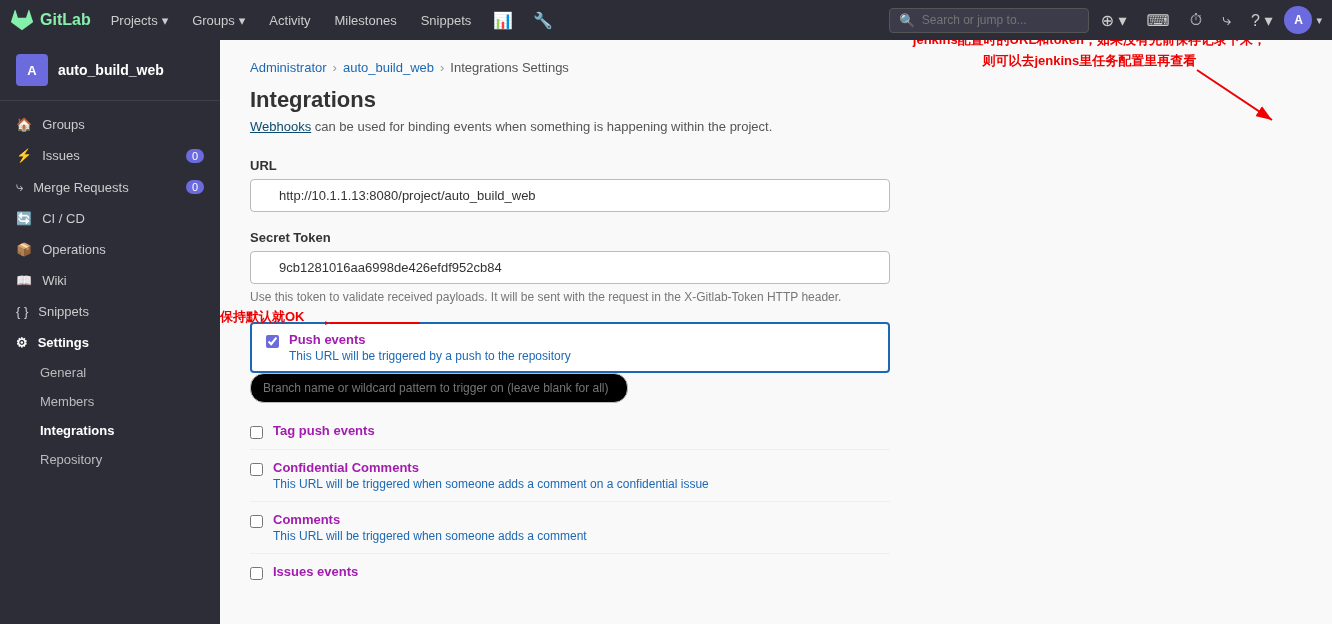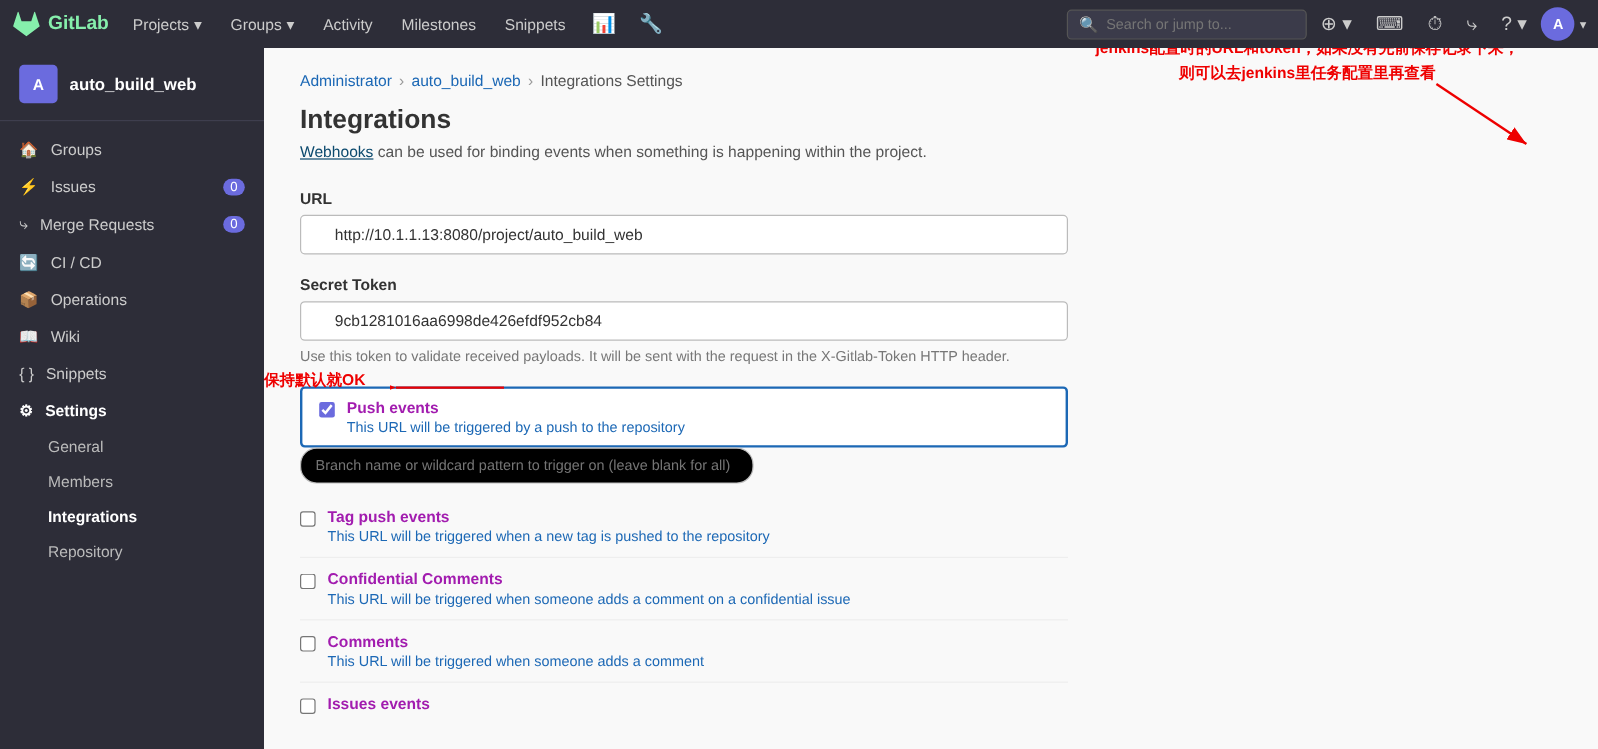--- a/index.html
+++ b/index.html
@@ -310,21 +310,20 @@
       </div>
 
       
       <input class="branch-input" type="text" placeholder="Branch name or wildcard pattern to trigger on (leave blank for all)" style="">
 
       
       <div class="trigger-row-plain">
         <input type="checkbox" style="margin-top: 3px; accent-color: rgb(107, 107, 222);">
         <div>
           <div class="trigger-name">Tag push events</div>
-          <div class="trigger-desc">This URL will be triggered when a new tag is pushed to the repository</div>
         </div>
       </div>
 
       
       <div class="trigger-row-plain">
         <input type="checkbox" style="margin-top: 3px; accent-color: rgb(107, 107, 222);">
         <div>
           <div class="trigger-name">Confidential Comments</div>
           <div class="trigger-desc">This URL will be triggered when someone adds a comment on a confidential issue</div>
         </div>

